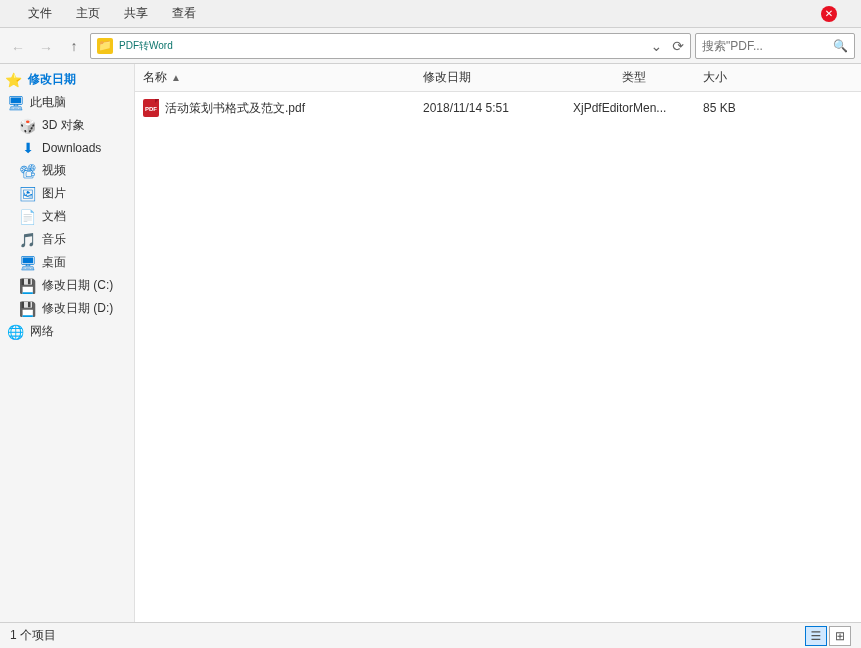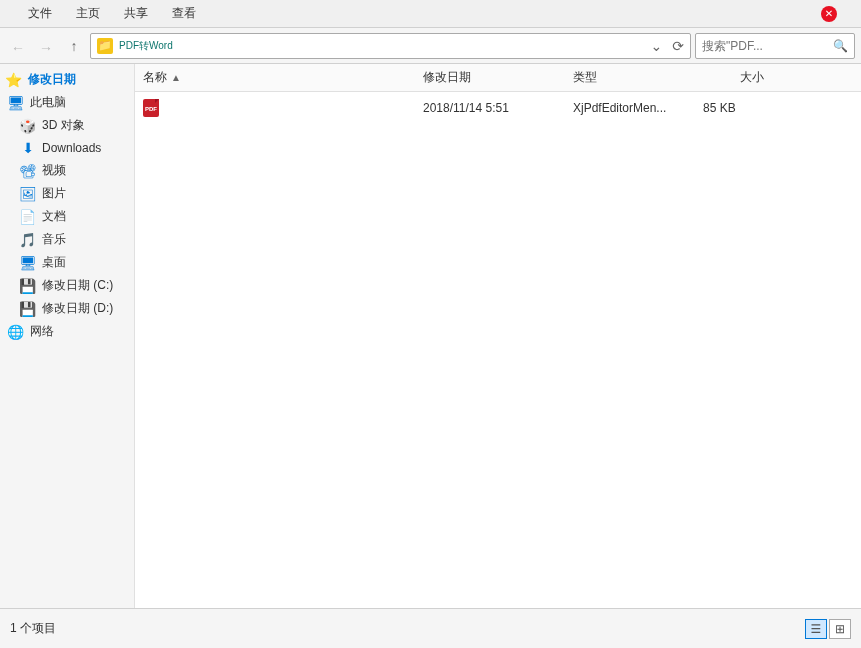--- a/index.html
+++ b/index.html
@@ -197,22 +197,22 @@
       font-size: 12px;
       color: #333;
       padding: 0 4px;
       cursor: pointer;
       display: flex;
       align-items: center;
       gap: 4px;
     }
     .col-name { flex: 0 0 280px; }
     .col-date { flex: 0 0 150px; }
-    .col-type { flex: 0 0 130px; }
-    .col-size { flex: 0 0 80px; margin-left: 37px; }
+    .col-type { flex: 0 0 130px; justify-content: center; }
+    .col-size { flex: 0 0 80px; }
 
     
     .file-list {
       flex: 1;
       overflow-y: auto;
       padding: 2px 0;
     }
     .file-row {
       display: flex;
       align-items: center;
@@ -269,21 +269,21 @@
     }
 
     
     .status-bar {
       background: #f5f5f5;
       border-top: 1px solid #d0d0d0;
       display: flex;
       align-items: center;
       justify-content: space-between;
       padding: 10px 10px;
-      height: 40px;
+      height: 26px;
     }
     .status-text {
       font-size: 12px;
       color: #333;
     }
     .view-buttons {
       display: flex;
       gap: 2px;
     }
     .view-btn {
@@ -419,20 +419,21 @@
       </div>
     </div>
 
     <div class="file-list">
       <div class="file-row">
         <div class="file-cell name-cell">
 
           <div class="pdf-icon">
             <span class="pdf-letter">PDF</span>
           </div>
+          <span>活动策划书格式及范文.pdf</span>
         </div>
         <div class="file-cell date-cell">2018/11/14 5:51</div>
         <div class="file-cell type-cell">XjPdfEditorMen...</div>
         <div class="file-cell size-cell">85 KB</div>
       </div>
     </div>
 
   </div>
 </div>
 

